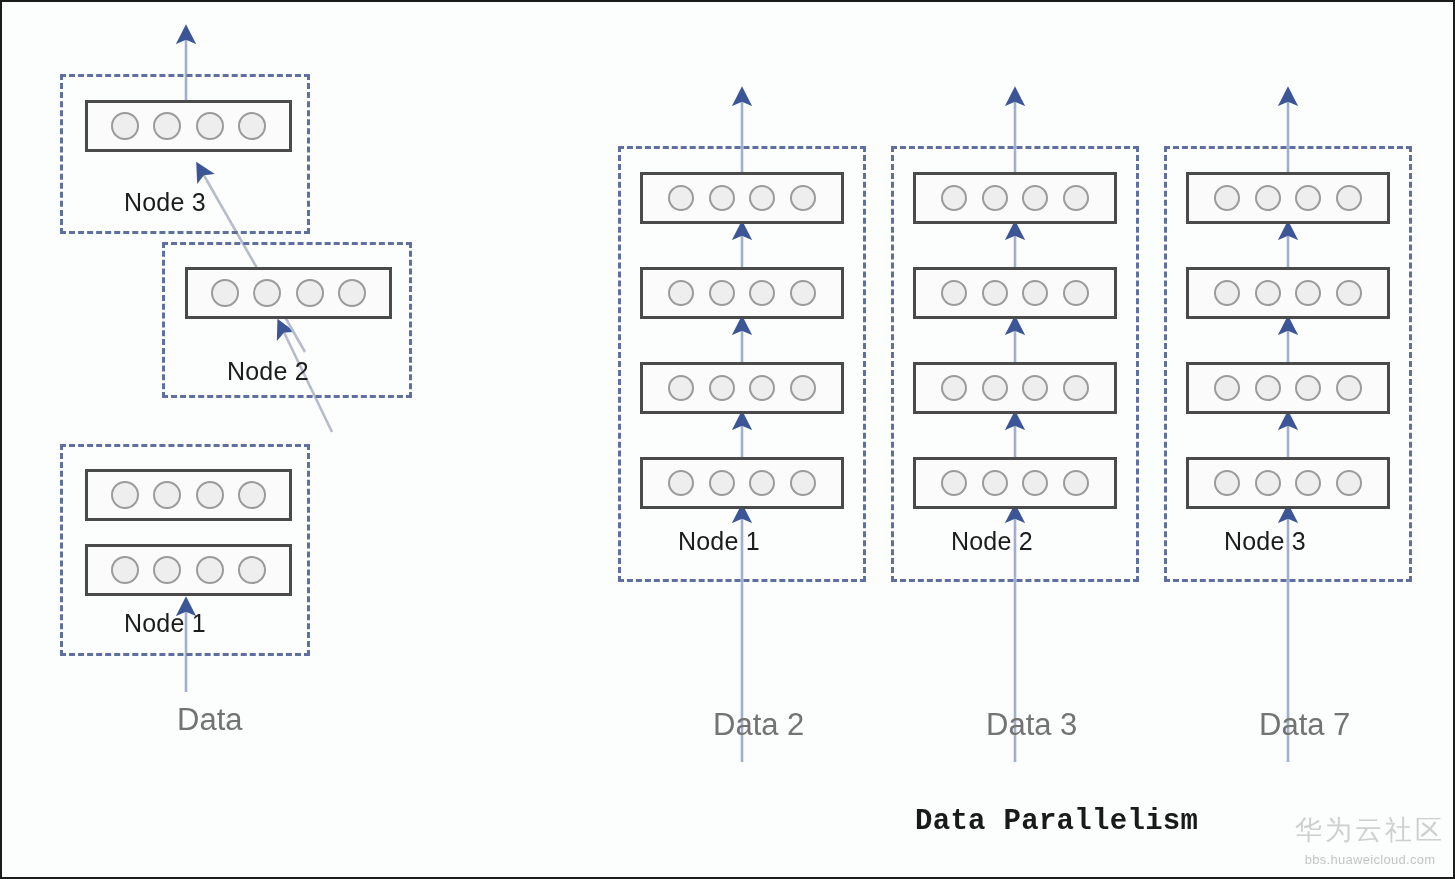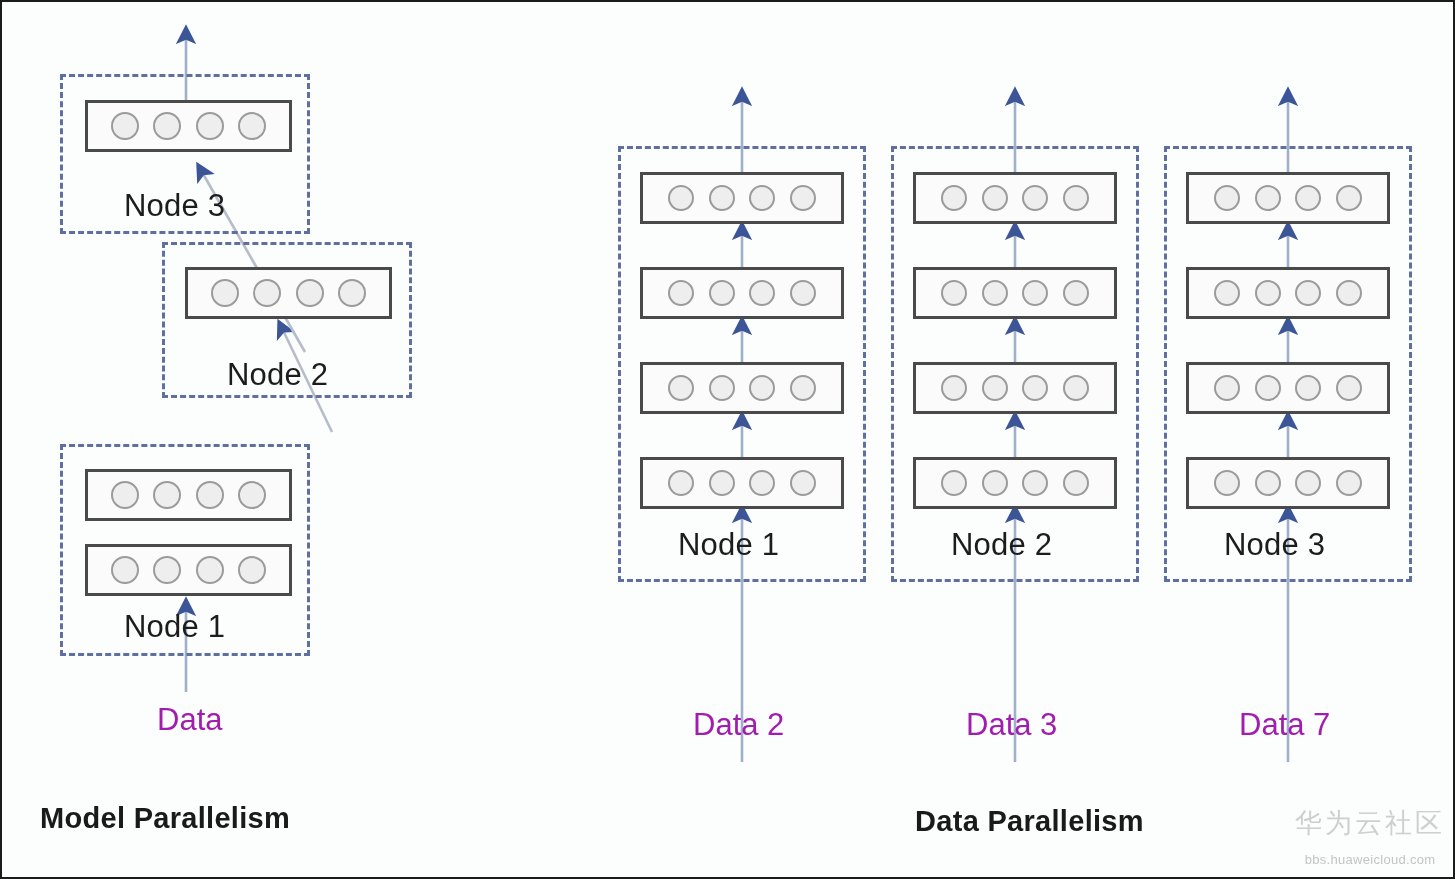--- a/index.html
+++ b/index.html
@@ -55,32 +55,33 @@
     box-sizing: border-box;
   }
   .layer.small .neuron {
     width: 26px;
     height: 26px;
   }
 
   
   .node-label {
     position: absolute;
-    font-size: 31px;
+    font-size: 25px;
     color: #1c1c1c;
     font-family: "Liberation Sans", sans-serif;
     white-space: nowrap;
     letter-spacing: 0.2px;
   }
   .data-label {
     position: absolute;
     font-size: 31px;
-    color: #a21caf;
+    color: #737373;
     font-family: "Liberation Sans", sans-serif;
     white-space: nowrap;
+    margin-left: 20px;
   }
   .section-title {
     position: absolute;
     font-size: 29px;
     font-weight: bold;
     color: #1a1a1a;
     font-family: "Liberation Sans", sans-serif;
     white-space: nowrap;
     letter-spacing: 0.3px;
   }
@@ -100,21 +101,21 @@
     color: #cfcfcf;
     font-family: "DejaVu Sans", sans-serif;
     line-height: 1.05;
     margin-top: 8px;
   }
   #watermark .wm-url {
     font-size: 13px;
     color: #c4c4c4;
     font-family: "Liberation Sans", sans-serif;
     letter-spacing: 0.3px;
-    margin-top: 15px;
+    margin-top: 8px;
   }
 </style>
 </head>
 <body>
 
 <div id="canvas">
 
   <svg id="svg-layer" viewBox="0 0 1455 879">
     <defs>
       <marker id="ah" markerWidth="9" markerHeight="9" refX="6.2" refY="4.5" orient="auto" markerUnits="strokeWidth">
@@ -177,21 +178,20 @@
   <div class="layer" style="left:83px; top:542px; width:207px; height:52px; padding:0 9px;">
     <span class="neuron"></span>
     <span class="neuron"></span>
     <span class="neuron"></span>
     <span class="neuron"></span>
   </div>
   <div class="node-label" style="left:122px; top:607px;">Node 1</div>
 
   <div class="data-label" style="left:155px; top:700px;">Data</div>
 
-  <div class="section-title" style="left:38px; top:800px;">Model Parallelism</div>
 
   <div class="node-box" style="left:616px; top:144px; width:248px; height:436px;"></div>
   <div class="layer small" style="left:638px; top:170px; width:204px; height:52px; padding:0 10px;">
     <span class="neuron"></span>
     <span class="neuron"></span>
     <span class="neuron"></span>
     <span class="neuron"></span>
   </div>
   <div class="layer small" style="left:638px; top:265px; width:204px; height:52px; padding:0 10px;">
     <span class="neuron"></span>
@@ -263,20 +263,20 @@
   </div>
   <div class="layer small" style="left:1184px; top:455px; width:204px; height:52px; padding:0 10px;">
     <span class="neuron"></span>
     <span class="neuron"></span>
     <span class="neuron"></span>
     <span class="neuron"></span>
   </div>
   <div class="node-label" style="left:1222px; top:525px;">Node 3</div>
   <div class="data-label" style="left:1237px; top:705px;">Data 7</div>
 
-  <div class="section-title" style="left:913px; top:803px;">Data Parallelism</div>
+  <div class="section-title" style="left:913px; top:803px;font-family:Liberation Mono, monospace;">Data Parallelism</div>
 
   <div id="watermark">
     <div class="wm-cn">华为云社区</div>
     <div class="wm-url">bbs.huaweicloud.com</div>
   </div>
 
 </div>
 
 </body></html>

